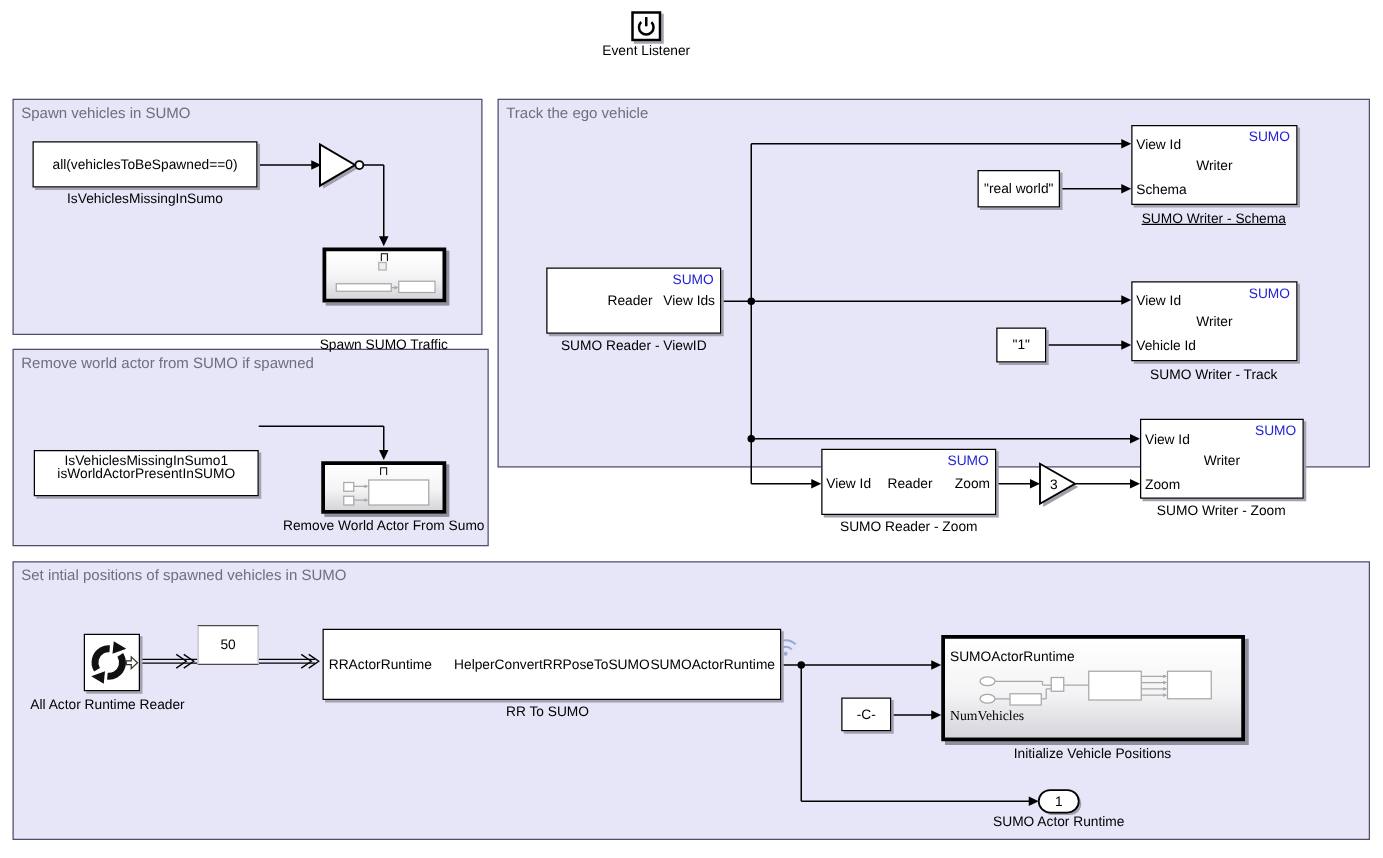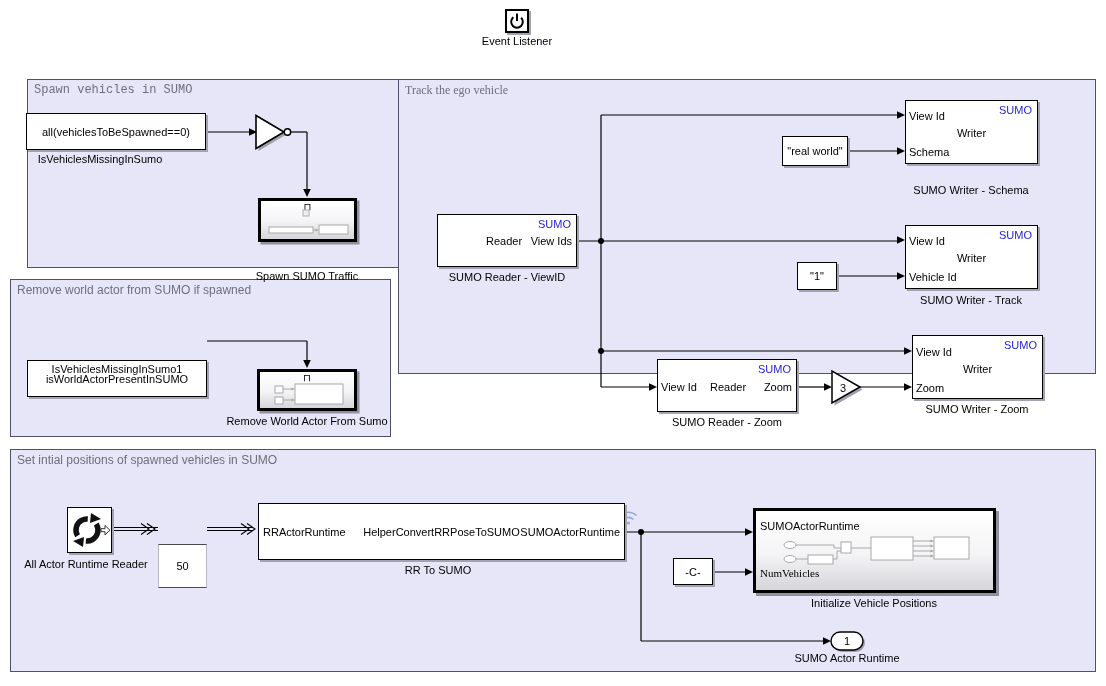--- a/index.html
+++ b/index.html
@@ -23,27 +23,27 @@
   .rate{position:absolute;background:#fff;border:1px solid #b8b8c4;border-top-color:#4a4a4a;
         border-bottom-color:#4a4a4a;box-sizing:border-box;display:flex;align-items:center;
         justify-content:center;font-size:11px;}
   svg text{font-family:"Liberation Sans","DejaVu Sans",sans-serif;}
 </style>
 </head>
 <body>
 
 <div id="canvas">
 
-  <div class="area" style="left:27px;top:79px;width:376px;height:189px;font-family:Liberation Mono, monospace;">
+  <div class="area" style="left:10px;top:79px;width:376px;height:189px;">
     <span class="area-title">Spawn vehicles in SUMO</span>
   </div>
   <div class="area" style="left:10px;top:279px;width:381px;height:158px;">
     <span class="area-title">Remove world actor from SUMO if spawned</span>
   </div>
-  <div class="area" style="left:398px;top:79px;width:698px;height:295px;font-family:Liberation Serif, serif;">
+  <div class="area" style="left:398px;top:79px;width:698px;height:295px;">
     <span class="area-title">Track the ego vehicle</span>
   </div>
   <div class="area" style="left:10px;top:449px;width:1086px;height:223px;">
     <span class="area-title">Set intial positions of spawned vehicles in SUMO</span>
   </div>
 
   <svg class="abs" style="left:0;top:0;" width="1106" height="686" viewBox="0 0 1106 686">
 
     <g stroke="#000" stroke-width="1.2">
       <line x1="206" y1="132" x2="250" y2="132"></line>
@@ -143,21 +143,21 @@
     <svg width="20" height="20" viewBox="0 0 24 24">
       <circle cx="12" cy="13" r="7" fill="none" stroke="#000" stroke-width="2.4" stroke-dasharray="33 11" transform="rotate(-45 12 13)"></circle>
       <line x1="12" y1="3" x2="12" y2="12" stroke="#000" stroke-width="2.4"></line>
     </svg>
   </div>
   <div class="blabel" style="left:517px;top:35px;">Event Listener</div>
 
   <div class="block center" style="left:26px;top:113px;width:180px;height:37px;">
     <span>all(vehiclesToBeSpawned==0)</span>
   </div>
-  <div class="blabel" style="left:100px;top:153px;">IsVehiclesMissingInSumo</div>
+  <div class="blabel" style="left:116px;top:153px;">IsVehiclesMissingInSumo</div>
 
   <div class="subsys" style="left:258px;top:198px;width:99px;height:44px;">
     <span class="trig">⊓</span>
     <svg class="abs" style="left:0;top:0;" width="93" height="38" viewBox="0 0 93 38">
       <rect x="42" y="9" width="6" height="6" fill="#eee" stroke="#b0b0b0"></rect>
       <rect x="8" y="26" width="44" height="6" fill="#fff" stroke="#a8a8a8"></rect>
       <rect x="58" y="24" width="29" height="9" fill="#fff" stroke="#a8a8a8"></rect>
       <line x1="52" y1="29" x2="56" y2="29" stroke="#a8a8a8"></line>
       <polygon points="58,29 54.5,27.5 54.5,30.5" fill="#a8a8a8"></polygon>
     </svg>
@@ -189,21 +189,21 @@
     <span class="port" style="right:4px;top:20px;">View Ids</span>
   </div>
   <div class="blabel" style="left:507px;top:271px;">SUMO Reader - ViewID</div>
 
   <div class="block" style="left:905px;top:100px;width:133px;height:64px;">
     <span class="badge">SUMO</span>
     <span class="port" style="left:3px;top:9px;">View Id</span>
     <span class="ctr" style="top:26px;">Writer</span>
     <span class="port" style="left:3px;top:45px;">Schema</span>
   </div>
-  <div class="blabel" style="left:971px;top:184px;">SUMO Writer - Schema</div>
+  <div class="blabel" style="left:971px;top:169px;text-decoration:underline;">SUMO Writer - Schema</div>
 
   <div class="block center" style="left:782px;top:136px;width:66px;height:30px;">
     <span>"real world"</span>
   </div>
 
   <div class="block" style="left:905px;top:225px;width:133px;height:64px;">
     <span class="badge">SUMO</span>
     <span class="port" style="left:3px;top:9px;">View Id</span>
     <span class="ctr" style="top:26px;">Writer</span>
     <span class="port" style="left:3px;top:45px;">Vehicle Id</span>
@@ -235,21 +235,21 @@
       <circle cx="19" cy="22" r="11" fill="none" stroke="#111" stroke-width="5.5" stroke-dasharray="24 10" transform="rotate(-30 19 22)"></circle>
       <polygon points="23,5 33,11 22,15" fill="#111"></polygon>
       <polygon points="15,39 5,33 16,29" fill="#111"></polygon>
       <g transform="translate(33,17.5)">
         <polygon points="0,3.2 4,3.2 4,0 9,4.7 4,9.4 4,6.2 0,6.2" fill="#fff" stroke="#333" stroke-width="1"></polygon>
       </g>
     </svg>
   </div>
   <div class="blabel" style="left:86px;top:558px;">All Actor Runtime Reader</div>
 
-  <div class="rate" style="left:158px;top:544px;width:49px;height:44px;text-align:center;">
+  <div class="rate" style="left:158px;top:500px;width:49px;height:32px;text-align:center;">
     <span>50</span>
   </div>
 
   <div class="block" style="left:258px;top:503px;width:367px;height:57px;">
     <span class="port" style="left:4px;top:22px;">RRActorRuntime</span>
     <span class="ctr" style="top:22px;">HelperConvertRRPoseToSUMO</span>
     <span class="port" style="right:4px;top:22px;">SUMOActorRuntime</span>
   </div>
   <div class="blabel" style="left:438px;top:564px;">RR To SUMO</div>
 

